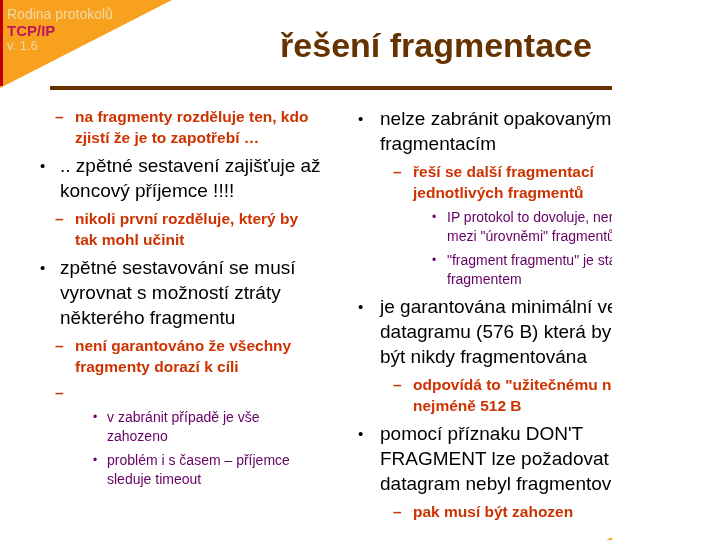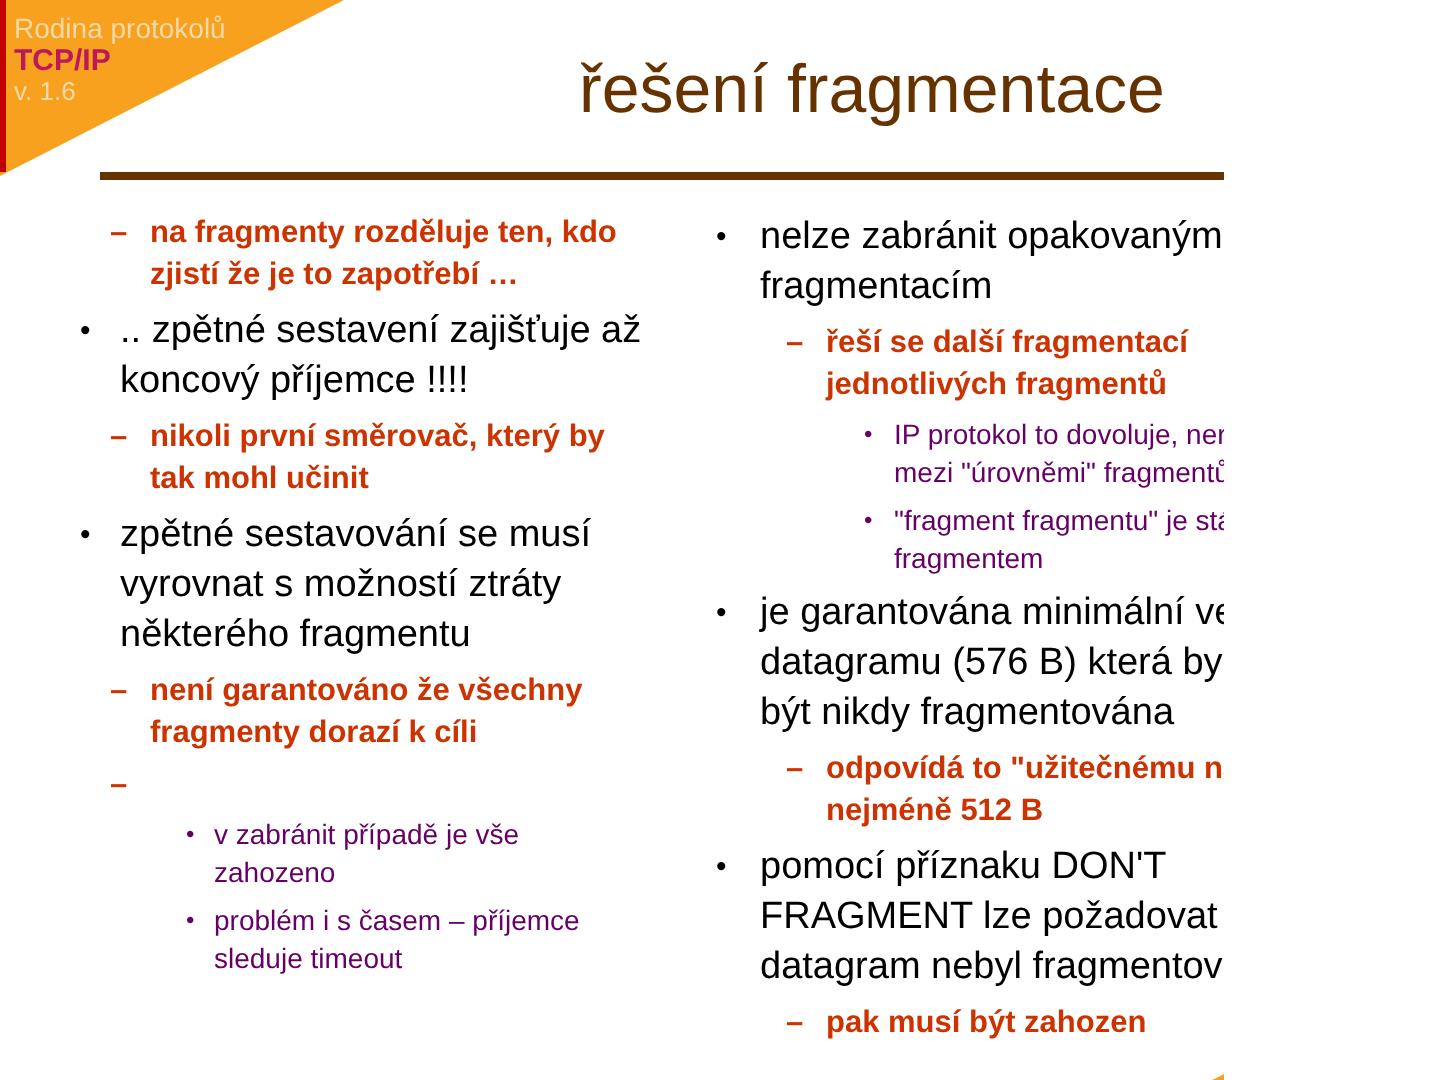--- a/index.html
+++ b/index.html
@@ -38,21 +38,21 @@
   .corner-line2 { color: #be185d; font-size: 15px; font-weight: bold; }
   .corner-line3 { color: #F1D9A8; font-size: 13px; }
 
   
   .title {
     position: absolute;
     left: 160px; top: 26px;
     width: 552px;
     text-align: center;
     font-size: 34px;
-    font-weight: normal;
+    font-weight: bold;
     color: #663300;
   }
   .title-rule {
     position: absolute;
     left: 50px; top: 86px;
     width: 662px; height: 4px;
     background: #663300;
   }
 
   
@@ -122,21 +122,21 @@
       <span class="txt">na fragmenty rozděluje ten, kdo
 zjistí že je to zapotřebí …</span>
     </div>
     <div class="li l1">
       <span class="marker">•</span>
       <span class="txt">.. zpětné sestavení zajišťuje až
 koncový příjemce !!!!</span>
     </div>
     <div class="li l2">
       <span class="marker">–</span>
-      <span class="txt">nikoli první směrovač, který by
+      <span class="txt">nikoli první rozděluje, který by
 tak mohl učinit</span>
     </div>
     <div class="li l1">
       <span class="marker">•</span>
       <span class="txt">zpětné sestavování se musí
 vyrovnat s možností ztráty
 některého fragmentu</span>
     </div>
     <div class="li l2">
       <span class="marker">–</span>

